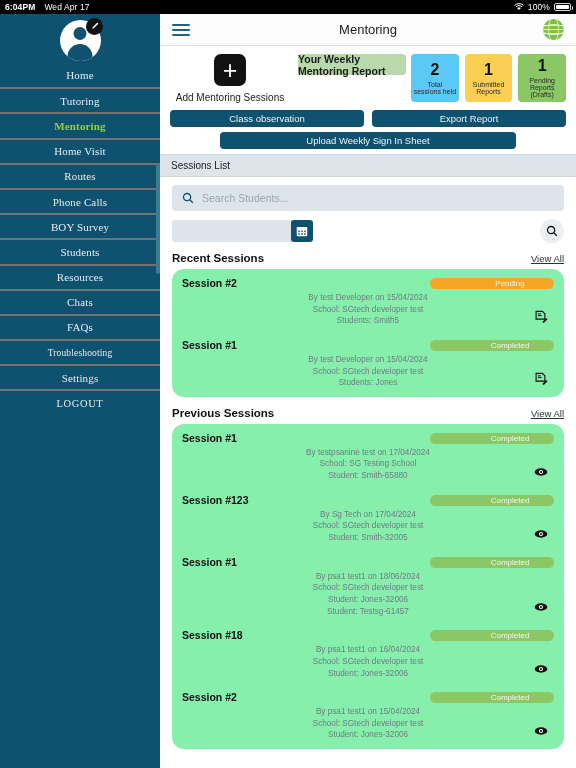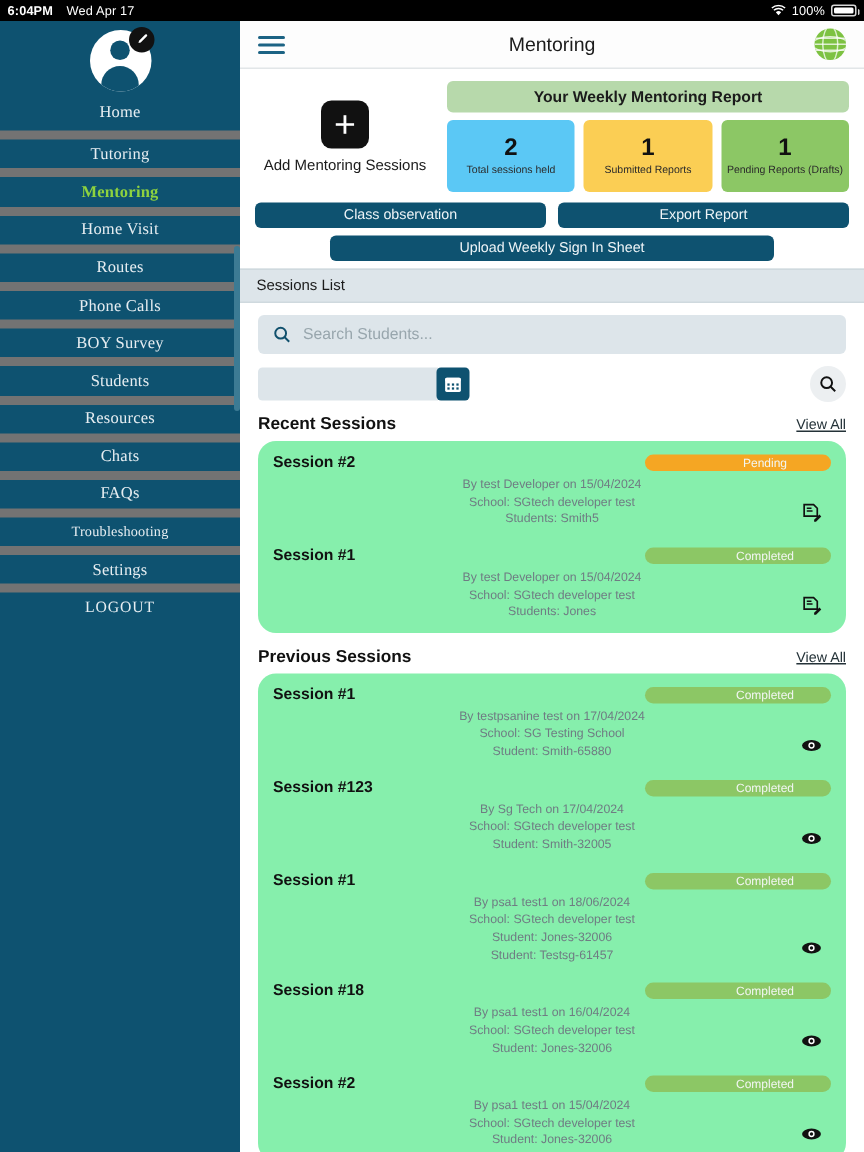--- a/index.html
+++ b/index.html
@@ -44,21 +44,21 @@
   .avatar-badge {
     position:absolute; right:-2px; top:-2px; width:17px; height:17px; border-radius:50%;
     background:#111; display:flex; align-items:center; justify-content:center;
   }
   .avatar-badge svg { width:9px; height:9px; fill:#fff; }
 
   .nav { display: flex; flex-direction: column; font-family: Liberation Serif, serif; }
   .nav-item {
     height: 25.2px; display: flex; align-items: center; justify-content: center;
     color: #e6edf1; font-size: 11px; letter-spacing: .15px;
-    border-top: 6px solid #737373; cursor: pointer; position: relative;
+    border-top: 2px solid #737373; cursor: pointer; position: relative;
   }
   .nav-item:first-child { border-top: none; }
   .nav-item.active { color: #8ed23f; font-weight: 600; }
   .nav-item.small { font-size: 9.5px; }
   .nav-item.logout { font-size: 10.5px; letter-spacing: .6px; }
   .side-scroll {
     position:absolute; right:0px; top:150px; width:4px; height:110px;
     background:#3c7b94; border-radius:2px;
   }
 
@@ -90,21 +90,21 @@
   
   .hero { padding: 8px 10px 7px 10px; display:flex; gap:8px; }
   .hero-left { width: 120px; flex:0 0 120px; display:flex; flex-direction:column; align-items:center; justify-content:center; gap:6px; }
   .plus-btn {
     width: 32px; height: 32px; border-radius: 7px; background:#111;
     display:flex; align-items:center; justify-content:center; cursor:pointer;
   }
   .plus-btn::before { content:""; position:absolute; }
   .plus-glyph { color:#fff; font-size:25px; line-height:20px; font-weight:400; }
   .hero-left-label { font-size:10px; color:#1b1b1b; text-align:center; }
-  .hero-right { flex:1; display:flex; flex-direction:column; gap:5px; min-width:0; }
+  .hero-right { flex:1; display:flex; flex-direction:row; gap:5px; min-width:0; }
   .weekly-banner {
     background:#b7d9ab; border-radius:4px; height:21px;
     display:flex; align-items:center; justify-content:center;
     font-size:10.5px; color:#1b1b1b; font-weight:600;
   }
   .stat-row { display:flex; gap:6px; }
   .stat {
     flex:1; border-radius:4px; height:48px; display:flex; flex-direction:column;
     align-items:center; justify-content:center; gap:3px; cursor:pointer; min-width:0;
   }

